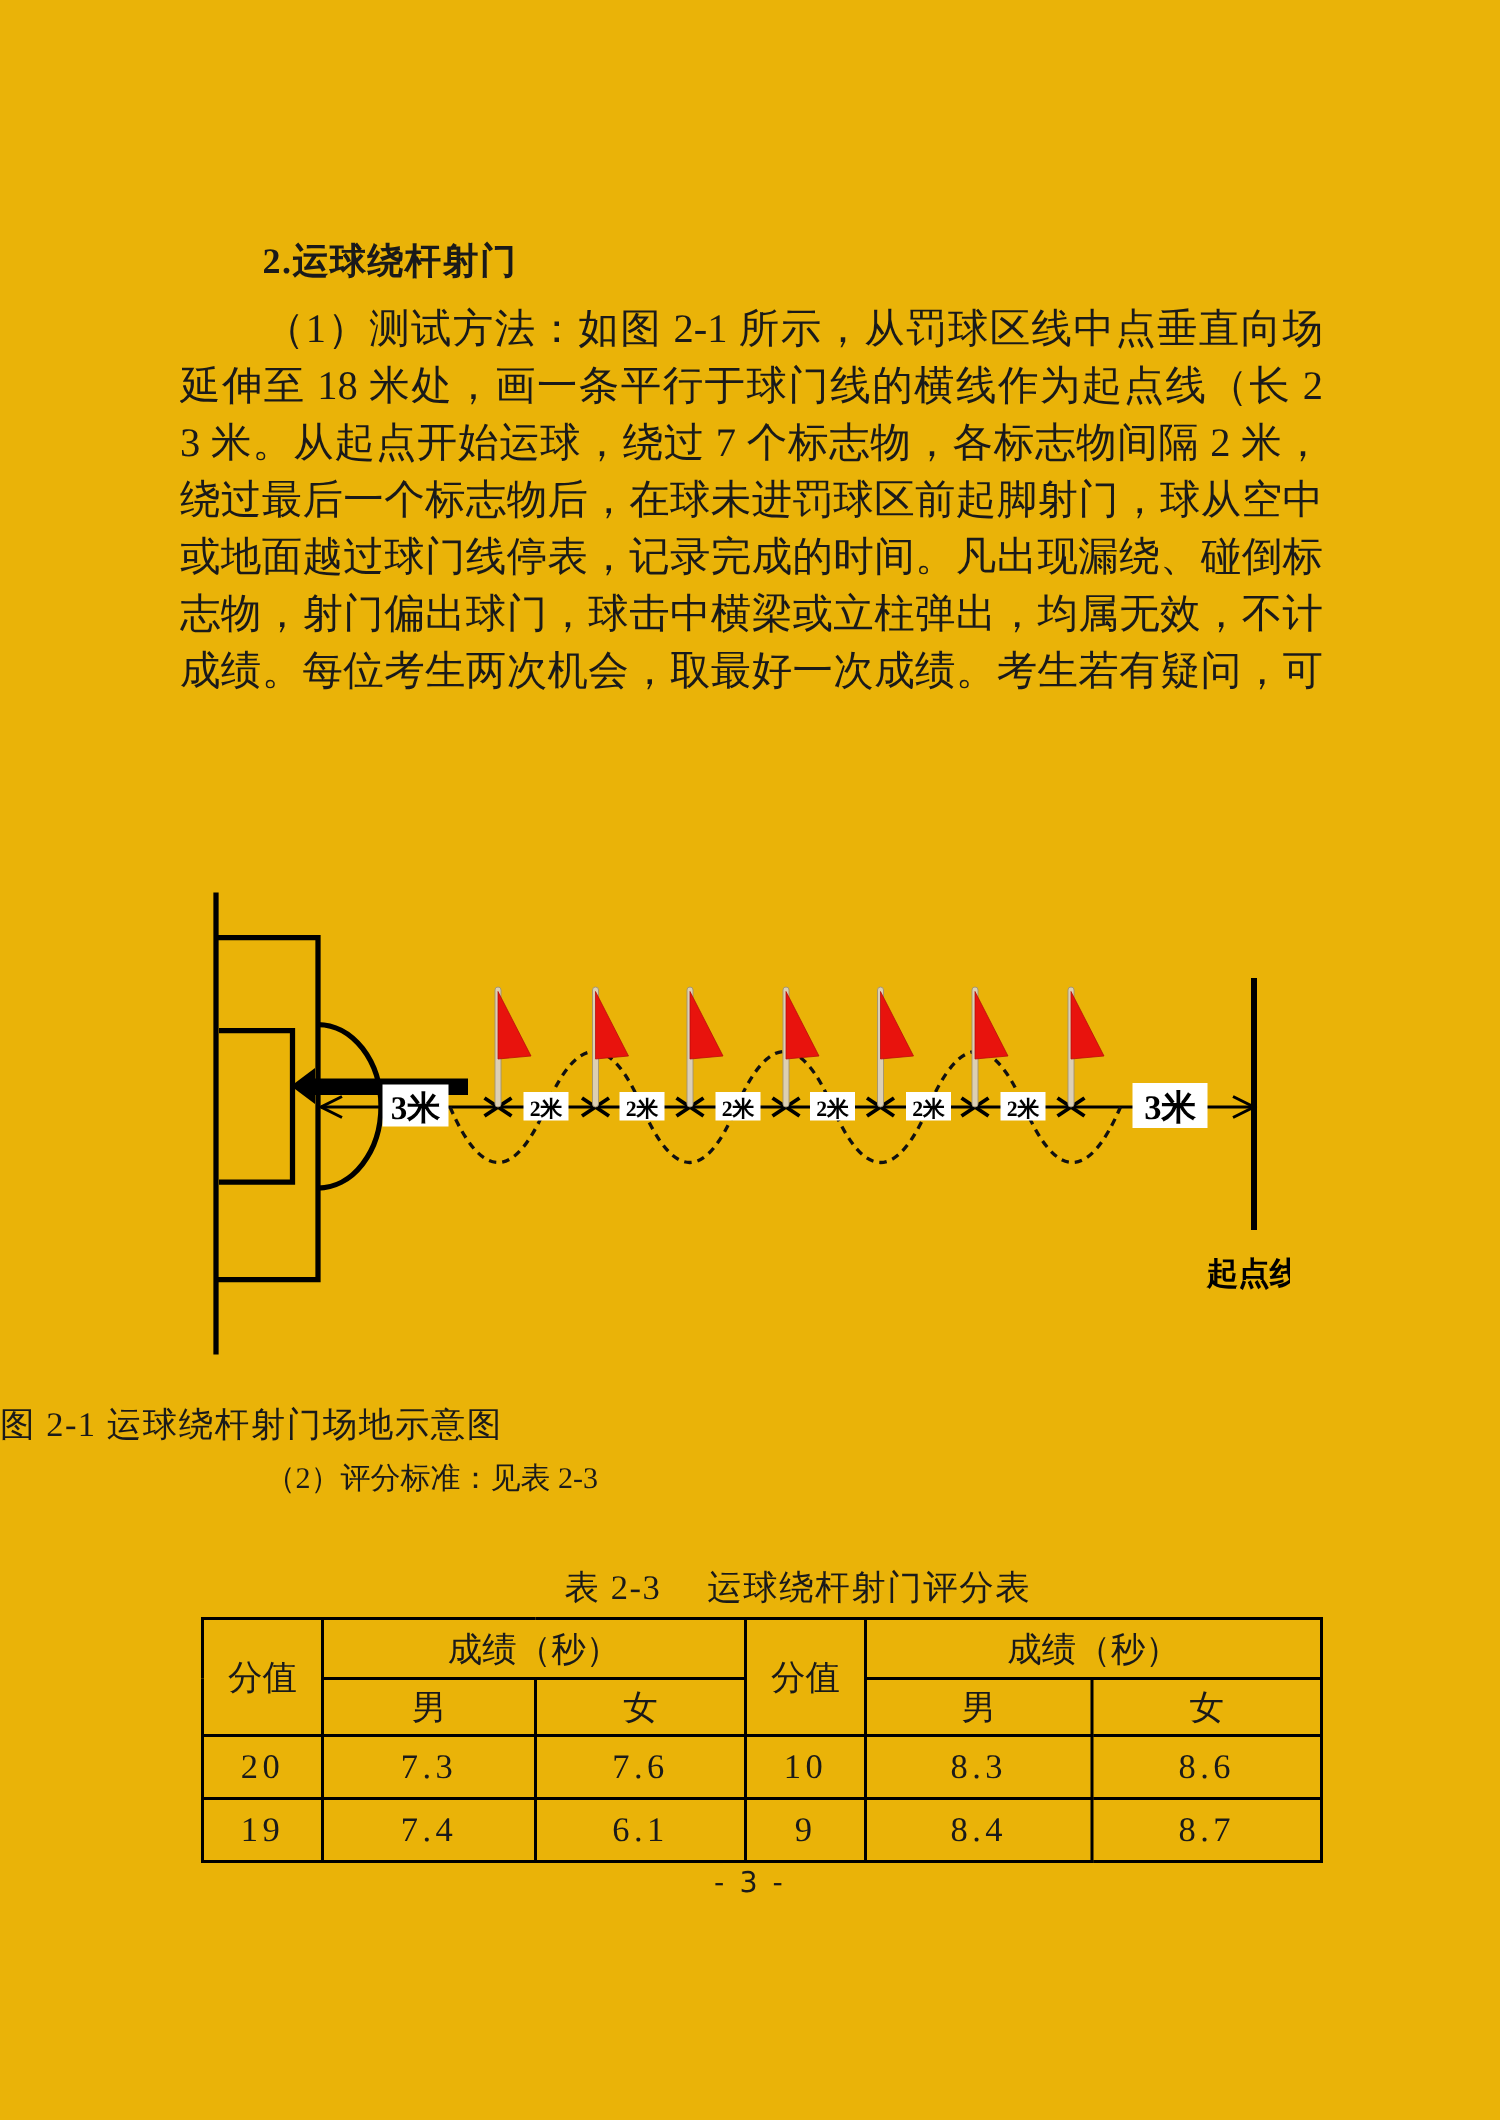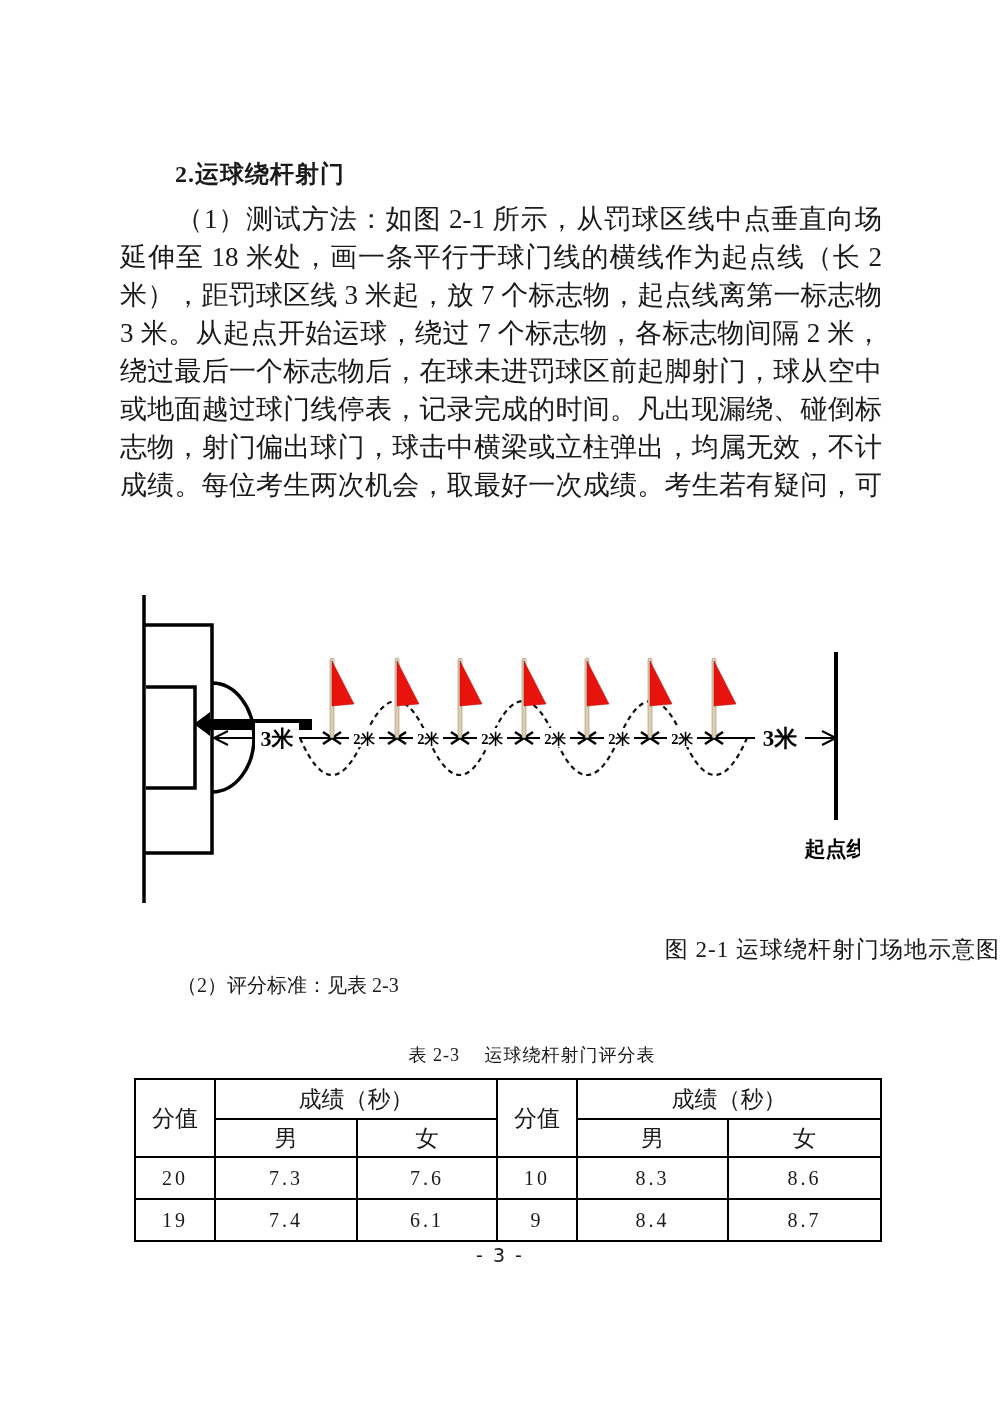--- a/index.html
+++ b/index.html
@@ -1,84 +1,83 @@
 <!DOCTYPE html>
 <html><head>
 <meta charset="utf-8">
 <style>
   html,body { margin:0; padding:0; background:#888; }
   #page {
     position: relative;
     width: 1000px; height: 1413px;
     margin: 0 auto;
-    background: #ffffff;
+    background: #eab308;
     font-family: "Liberation Serif", "DejaVu Serif", serif;
     color: #1a1a1a;
     overflow: hidden;
   }
   .abs { position: absolute; }
   .heading {
     left: 175px; top: 158px;
     font-size: 24px; font-weight: bold;
     letter-spacing: 1px;
     white-space: nowrap;
   }
   .para {
     left: 120px; top: 200px; width: 762px;
     font-size: 27px; line-height: 38px;
   }
   .pl { text-align: justify; text-align-last: justify; height: 38px; overflow: hidden; }
   .pl.first { padding-left: 56px; }
   .pl.last  { text-align-last: left; }
   .fig-caption {
     left: 0; top: 934px; width: 1000px;
-    text-align: right; font-size: 23px; letter-spacing: 1px;
+    text-align: left; font-size: 23px; letter-spacing: 1px;
   }
   .subheading {
     left: 177px; top: 972px;
     font-size: 20px; white-space: nowrap;
   }
   .table-title {
     left: 0; top: 1043px; width: 1000px; padding-left: 64px;
     box-sizing: border-box;
-    text-align: center; font-size: 18px; letter-spacing: 1px;
+    text-align: center; font-size: 23px; letter-spacing: 1px;
   }
   table.score {
     position: absolute; left: 134px; top: 1078px;
     width: 746px; table-layout: fixed;
     border-collapse: collapse;
     border: 1px solid #a21caf;
   }
   table.score td {
     border: 2px solid #000;
     text-align: center; vertical-align: middle;
     font-size: 23px; padding: 0;
   }
   tr.hdr1 td { height: 38px; }
   tr.hdr2 td { height: 36px; }
-  tr.data td { height: 40px; font-size: 20px; letter-spacing: 3px; }
+  tr.data td { height: 40px; font-size: 23px; letter-spacing: 3px; }
   .page-num {
     left: 0; top: 1244px; width: 1000px;
     text-align: center;
     font-family: "DejaVu Sans", "Liberation Sans", sans-serif;
     font-size: 19px; letter-spacing: 2px;
   }
   svg text { font-family: "Liberation Serif", "DejaVu Serif", serif; }
 </style>
 </head>
 <body>
 
 <div id="page">
 
   <div class="abs heading">2.运球绕杆射门</div>
 
   <div class="abs para">
     <div class="pl first">（1）测试方法：如图 2-1 所示，从罚球区线中点垂直向场内</div>
     <div class="pl">延伸至 18 米处，画一条平行于球门线的横线作为起点线（长 2</div>
-    <div class="pl">米），距罚球区线 3 米起，放 7 个标志物，起点线离第一标志物</div>
     <div class="pl">3 米。从起点开始运球，绕过 7 个标志物，各标志物间隔 2 米，</div>
     <div class="pl">绕过最后一个标志物后，在球未进罚球区前起脚射门，球从空中</div>
     <div class="pl">或地面越过球门线停表，记录完成的时间。凡出现漏绕、碰倒标</div>
     <div class="pl">志物，射门偏出球门，球击中横梁或立柱弹出，均属无效，不计</div>
     <div class="pl">成绩。每位考生两次机会，取最好一次成绩。考生若有疑问，可</div>
   </div>
 
   <svg class="abs" style="left:140px; top:588px;" width="720" height="320" viewBox="0 0 720 320">
 
     <g stroke="#000" fill="none" stroke-width="3.5">

